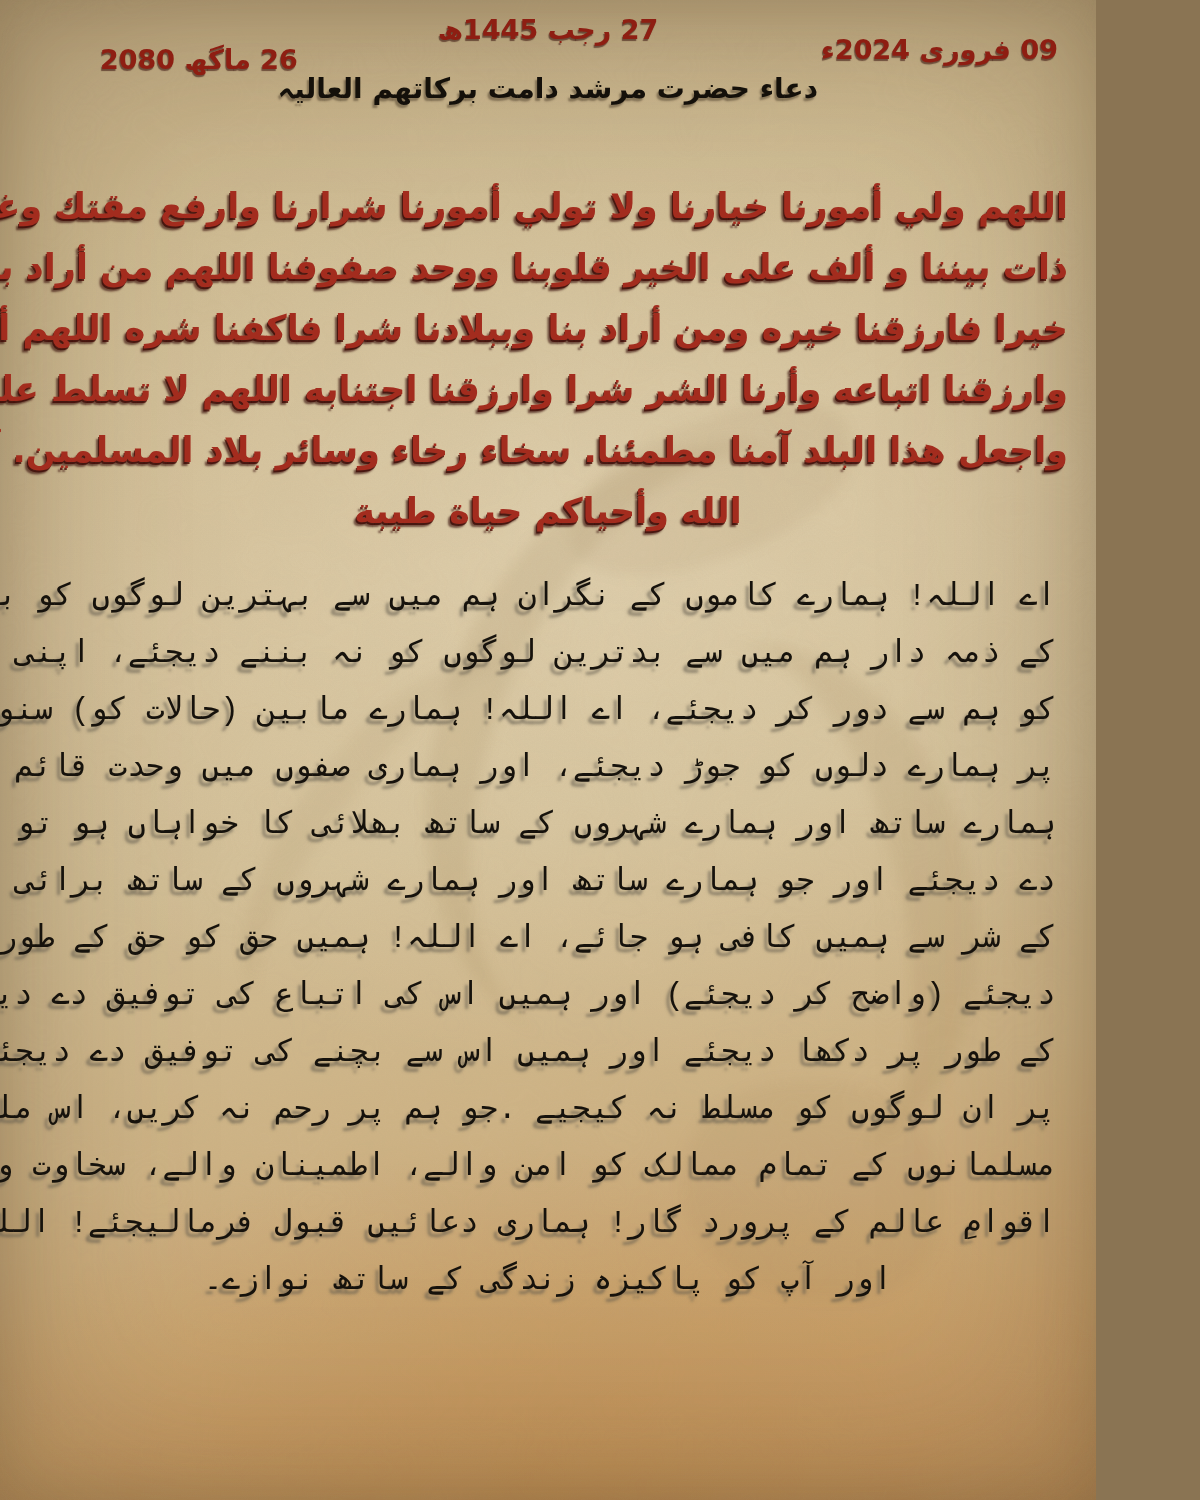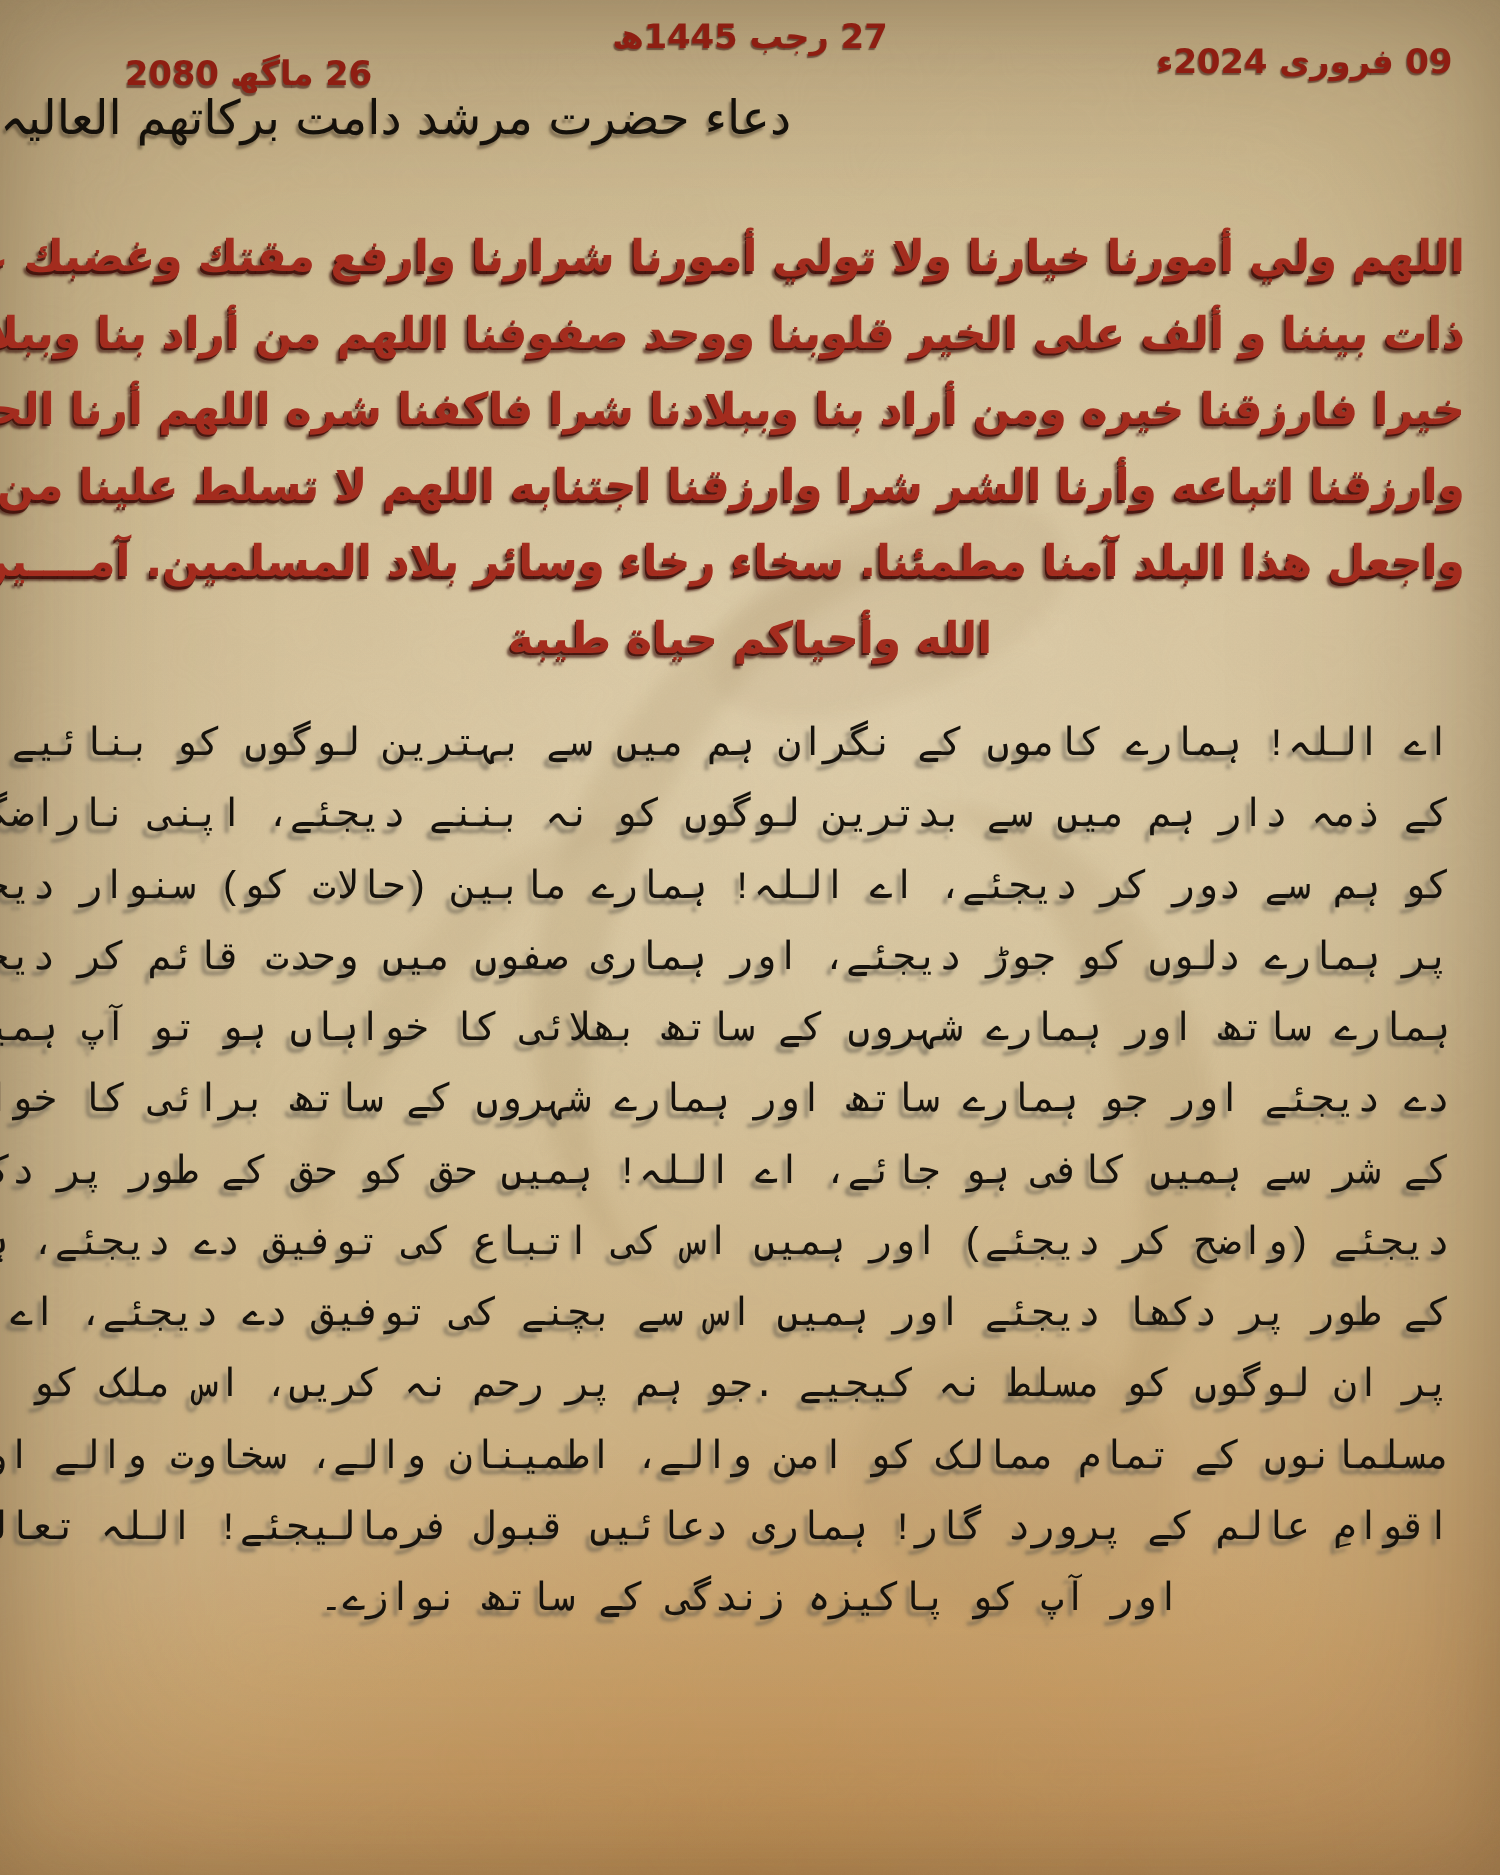--- a/index.html
+++ b/index.html
@@ -1,17 +1,17 @@
 <!DOCTYPE html>
 <html lang="ur"><head>
 <meta charset="utf-8">
 <style>
   html,body{margin:0;padding:0;background:#8a7453;}
   .page{
-    position:relative;width:1200px;height:1500px;overflow:hidden;
+    position:relative;width:1096px;height:1500px;overflow:hidden;
     font-family:"DejaVu Sans",sans-serif;
     background:
       radial-gradient(ellipse 950px 750px at 55% 36%, rgba(255,250,232,0.28), rgba(255,250,232,0) 72%),
       radial-gradient(ellipse 900px 500px at 50% 100%, rgba(190,130,60,0.35), rgba(190,130,60,0) 70%),
       linear-gradient(172deg,#c2ad85 0%,#cdb98f 16%,#d4c098 38%,#d3bf96 55%,#cfb486 72%,#c9a06a 88%,#c1925c 100%);
     box-shadow: inset 0 0 200px rgba(88,64,34,0.38), inset 0 0 60px rgba(88,64,34,0.22);
   }
   .texture{position:absolute;inset:0;pointer-events:none;}
   .texture svg{display:block;width:100%;height:100%;}
 
@@ -23,22 +23,22 @@
   .wm3{left:560px;top:420px;width:300px;height:140px;background:rgba(138,108,66,0.16);transform:rotate(-18deg);border-radius:60% 40% 55% 45%;}
   .wm4{left:680px;top:1080px;width:260px;height:220px;background:rgba(138,108,66,0.13);border-radius:50% 50% 40% 60%;}
   .wm5{left:300px;top:620px;width:140px;height:420px;border-left:40px solid rgba(138,108,66,0.14);transform:rotate(38deg);}
 
   .date{position:absolute;direction:rtl;font-weight:bold;font-size:27px;color:#8e1e12;
         text-shadow:-1px 2px 1px rgba(45,6,4,0.55);white-space:nowrap;}
   .date-center{top:14px;left:0;right:0;text-align:center;}
   .date-right{top:34px;right:38px;text-align:center;}
   .date-left{top:44px;left:72px;margin-left:28px;}
 
-  .title{position:absolute;top:72px;left:0;right:0;margin:0;direction:rtl;text-align:left;
-         font-size:38px;font-weight:normal;color:#14100a;
+  .title{position:absolute;top:72px;left:0;right:0;margin:0;direction:rtl;text-align:center;
+         font-size:28px;font-weight:bold;color:#14100a;
          text-shadow:-2px 3px 2px rgba(80,66,46,0.55);}
 
   .arabic{position:absolute;top:176px;left:28px;right:28px;direction:rtl;text-align:center;
           font-weight:bold;font-size:35px;color:#a32c1e;}
   .aline{line-height:61px;white-space:nowrap;
          text-shadow:-3px 4px 2px rgba(52,10,7,0.62), -1px 2px 0 rgba(84,20,12,0.85);}
 
   .urdu{position:absolute;top:568px;left:40px;right:40px;direction:rtl;text-align:center;
         font-size:31px;color:#16120c;}
   .uline{line-height:57px;white-space:nowrap;

